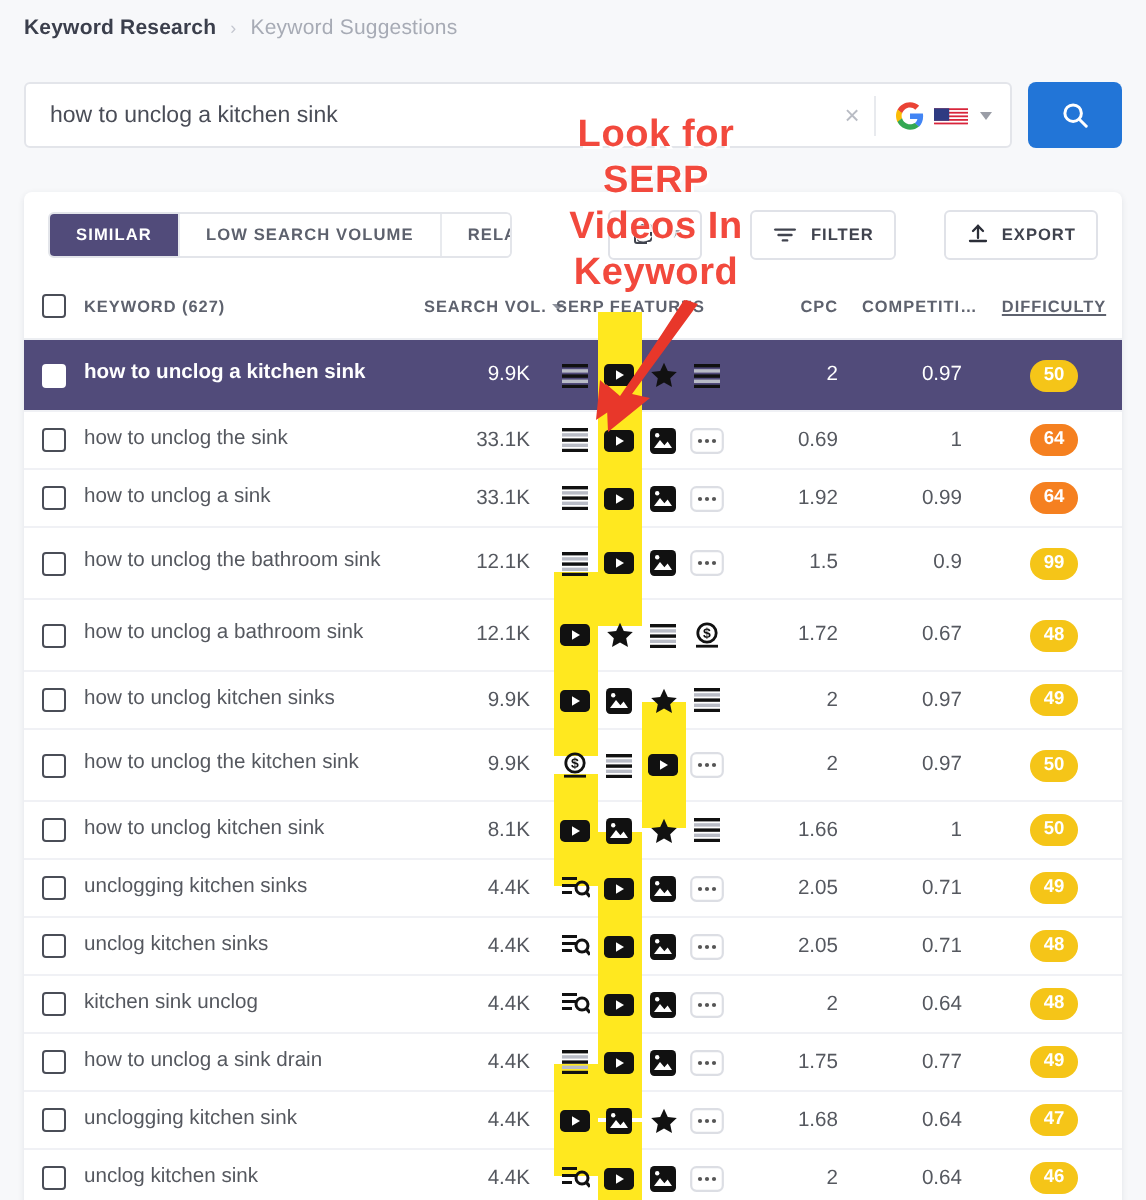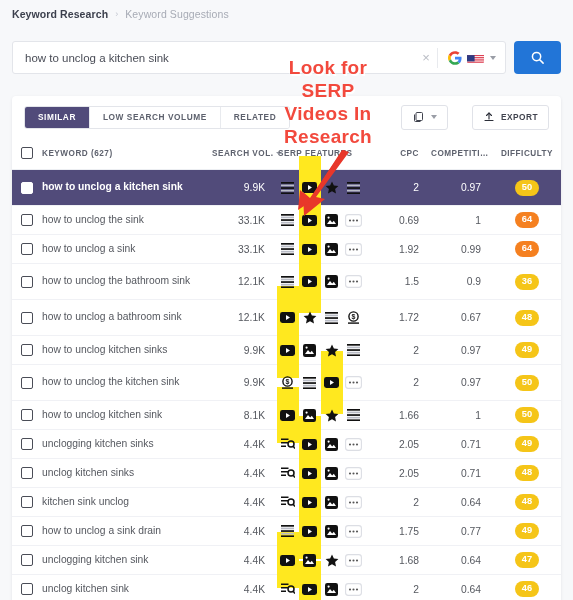--- a/index.html
+++ b/index.html
@@ -102,21 +102,21 @@
     border-bottom: 1px solid #eceef2; white-space: nowrap;
   }
   .c-chk   { width: 30px; }
   .c-kw    { width: 170px; }
   .c-vol   { width: 62px; }
   .c-serp  { width: 95px; }
   .c-cpc   { width: 62px; }
   .c-comp  { width: 62px; }
   .c-diff  { width: 68px; }
   th.ta-r, td.ta-r { text-align: right; }
-  th.ta-c, td.ta-c { text-align: center; }
+  th.ta-c, td.ta-c { text-align: center; text-decoration: underline; }
   th .pad-r { padding-right: 12px; display: inline-block; }
   td.pad-r  { padding-right: 12px; }
   .sortcaret {
     display: inline-block; width: 0; height: 0; margin-left: 3px;
     border-left: 3px solid transparent; border-right: 3px solid transparent;
     border-top: 3.8px solid #8f939d; vertical-align: middle;
   }
 
   tbody tr { border-bottom: 1px solid #f0f1f5; }
   tbody td { padding: 0; height: 29px; font-size: 10.3px; color: #55585f; }
@@ -225,20 +225,28 @@
       </div>
       <div class="spacer"></div>
       <div class="tbtn">
         <svg width="12" height="12" viewBox="0 0 24 24" fill="none" stroke="#40434e" stroke-width="2">
           <rect x="8" y="3" width="13" height="16" rx="2"></rect>
             <path d="M5 7v12a2 2 0 0 0 2 2h10"></path>
         </svg>
         <span class="caret-sm"></span>
       </div>
       <div class="tbtn">
+        <svg width="13" height="13" viewBox="0 0 24 24" stroke="#40434e" stroke-width="2.2" stroke-linecap="round">
+          <line x1="3" y1="7" x2="21" y2="7"></line>
+            <line x1="6" y1="12" x2="18" y2="12"></line>
+            <line x1="10" y1="17" x2="14" y2="17"></line>
+        </svg>
+        <span>FILTER</span>
+      </div>
+      <div class="tbtn">
         <svg width="12" height="12" viewBox="0 0 24 24" fill="none" stroke="#2b2e38" stroke-width="2.3" stroke-linecap="round">
           <path d="M12 16V4"></path>
             <path d="M7 9l5-5 5 5"></path>
             <path d="M4 19h16"></path>
         </svg>
         <span>EXPORT</span>
       </div>
     </div>
 
     <table>
@@ -445,21 +453,21 @@
                     <rect x="0.6" y="0.6" width="15.8" height="11.8" rx="2.6" fill="#fff" stroke="#dcdee4" stroke-width="1.1"></rect>
                     <circle cx="5" cy="6.5" r="1.05" fill="#555"></circle>
                     <circle cx="8.5" cy="6.5" r="1.05" fill="#555"></circle>
                     <circle cx="12" cy="6.5" r="1.05" fill="#555"></circle>
                   </svg>
                 </span>
               </div>
             </td>
             <td class="ta-r pad-r">1.5</td>
             <td class="ta-r pad-r">0.9</td>
-            <td class="ta-c"><span class="badge" style="background: rgb(245, 197, 24);">36</span></td>
+            <td class="ta-c"><span class="badge" style="background: rgb(245, 197, 24);">99</span></td>
           </tr>
           <tr class="tall">
             <td class="ta-c">
               <span class="chk"></span>
             </td>
             <td>
               <span class="kwtext">how to unclog a bathroom sink</span>
             </td>
             <td class="ta-r" style="padding-right: 9px;">12.1K</td>
             <td class="serpcell">
@@ -912,19 +920,19 @@
             <td class="ta-c"><span class="badge" style="background: rgb(245, 197, 24);">46</span></td>
           </tr>
         </tbody>
     </table>
   </div>
 
   <div class="anno">
     <div>Look for</div>
     <div>SERP</div>
     <div>Videos In</div>
-    <div>Research</div>
+    <div>Keyword</div>
   </div>
   <svg class="arrow" width="72" height="72" viewBox="0 0 72 72">
     <path d="M63 4 L30 49 L39 51 L18 68 L17 44 L24 50 L57 2 Z" fill="#e8372a"></path>
     <path d="M60 3 C50 18 36 40 27 52 L12 62 L14 42 L24 51 L56 2 Z" fill="#e8372a"></path>
   </svg>
 </div>
 
 </body></html>

